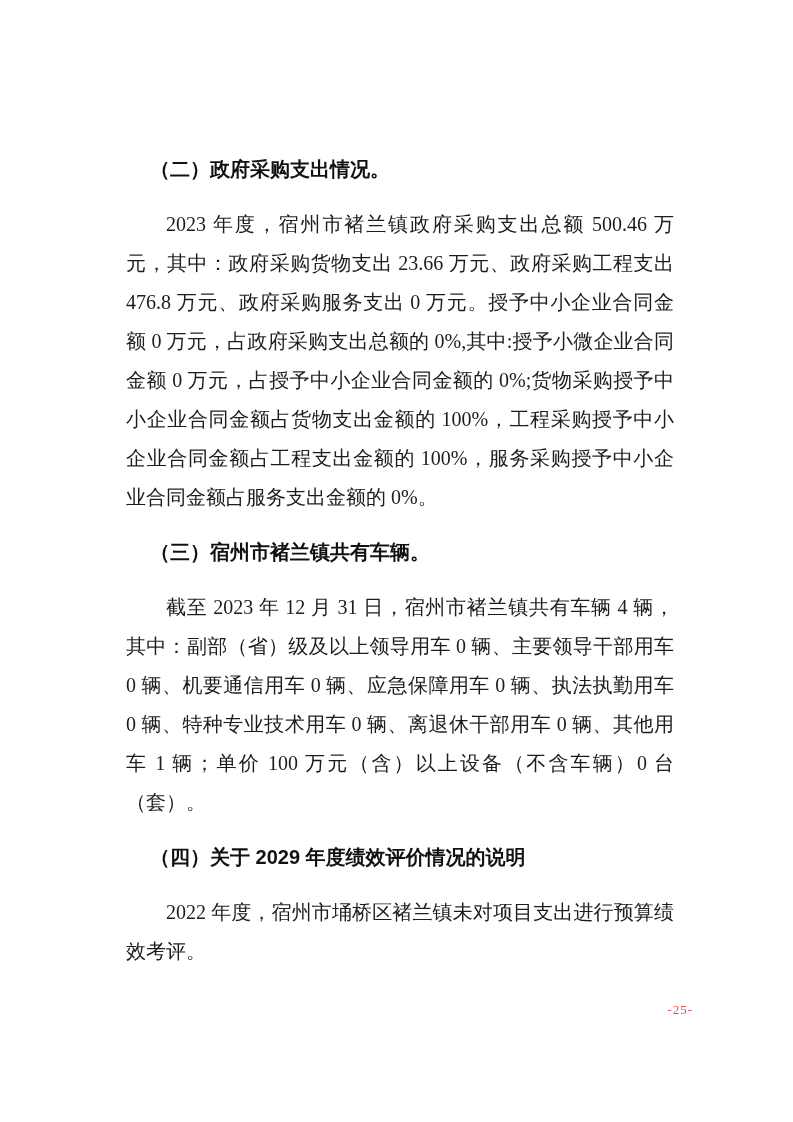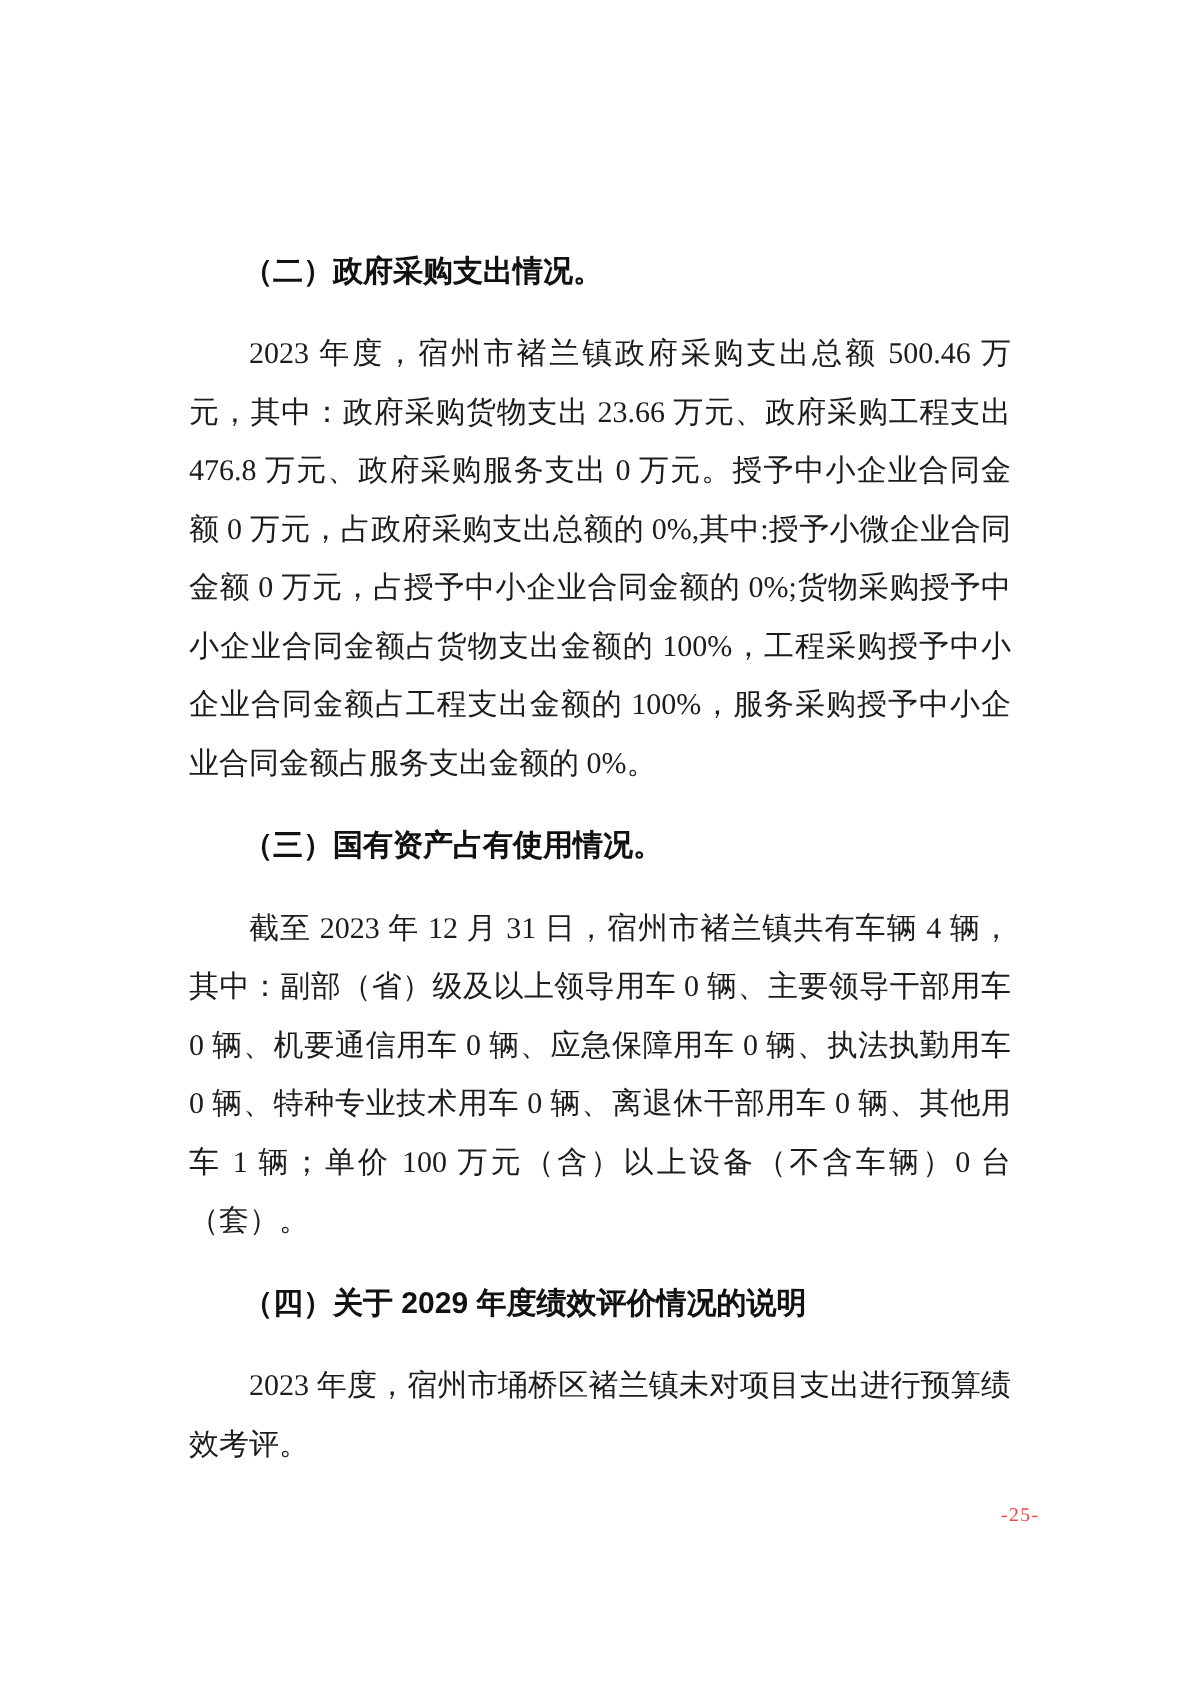--- a/index.html
+++ b/index.html
@@ -16,21 +16,21 @@
     font-family: "Liberation Serif", "DejaVu Serif", serif;
     color: #1c1c1c;
   }
   .content {
     position: absolute;
     top: 150px;
     left: 110px;
     width: 580px;
   }
   .section-heading {
-    margin: 12px;
+    margin: 0;
     font-family: "Liberation Sans", "DejaVu Sans", sans-serif;
     font-weight: bold;
     font-size: 20px;
     line-height: 39px;
     text-indent: 2em;
     color: #111111;
     white-space: nowrap;
   }
   .body-para {
     margin: 16px;
@@ -58,25 +58,25 @@
 
 <div class="page">
   <div class="content">
 
     <div class="section">
       <h2 class="section-heading">（二）政府采购支出情况。</h2>
       <p class="body-para">2023 年度，宿州市褚兰镇政府采购支出总额 500.46 万元，其中：政府采购货物支出 23.66 万元、政府采购工程支出 476.8 万元、政府采购服务支出 0 万元。授予中小企业合同金额 0 万元，占政府采购支出总额的 0%,其中:授予小微企业合同金额 0 万元，占授予中小企业合同金额的 0%;货物采购授予中小企业合同金额占货物支出金额的 100%，工程采购授予中小企业合同金额占工程支出金额的 100%，服务采购授予中小企业合同金额占服务支出金额的 0%。</p>
     </div>
 
     <div class="section">
-      <h2 class="section-heading">（三）国有资产占有使用情况。</h2>
+      <h2 class="section-heading">（三）宿州市褚兰镇共有车辆。</h2>
       <p class="body-para">截至 2023 年 12 月 31 日，宿州市褚兰镇共有车辆 4 辆，其中：副部（省）级及以上领导用车 0 辆、主要领导干部用车 0 辆、机要通信用车 0 辆、应急保障用车 0 辆、执法执勤用车 0 辆、特种专业技术用车 0 辆、离退休干部用车 0 辆、其他用车 1 辆；单价 100 万元（含）以上设备（不含车辆）0 台（套）。</p>
     </div>
 
     <div class="section">
       <h2 class="section-heading">（四）关于 2029 年度绩效评价情况的说明</h2>
-      <p class="body-para">2023 年度，宿州市埇桥区褚兰镇未对项目支出进行预算绩效考评。</p>
+      <p class="body-para">2022 年度，宿州市埇桥区褚兰镇未对项目支出进行预算绩效考评。</p>
     </div>
 
   </div>
 
   <div class="page-number">-25-</div>
 </div>
 
 </body></html>

